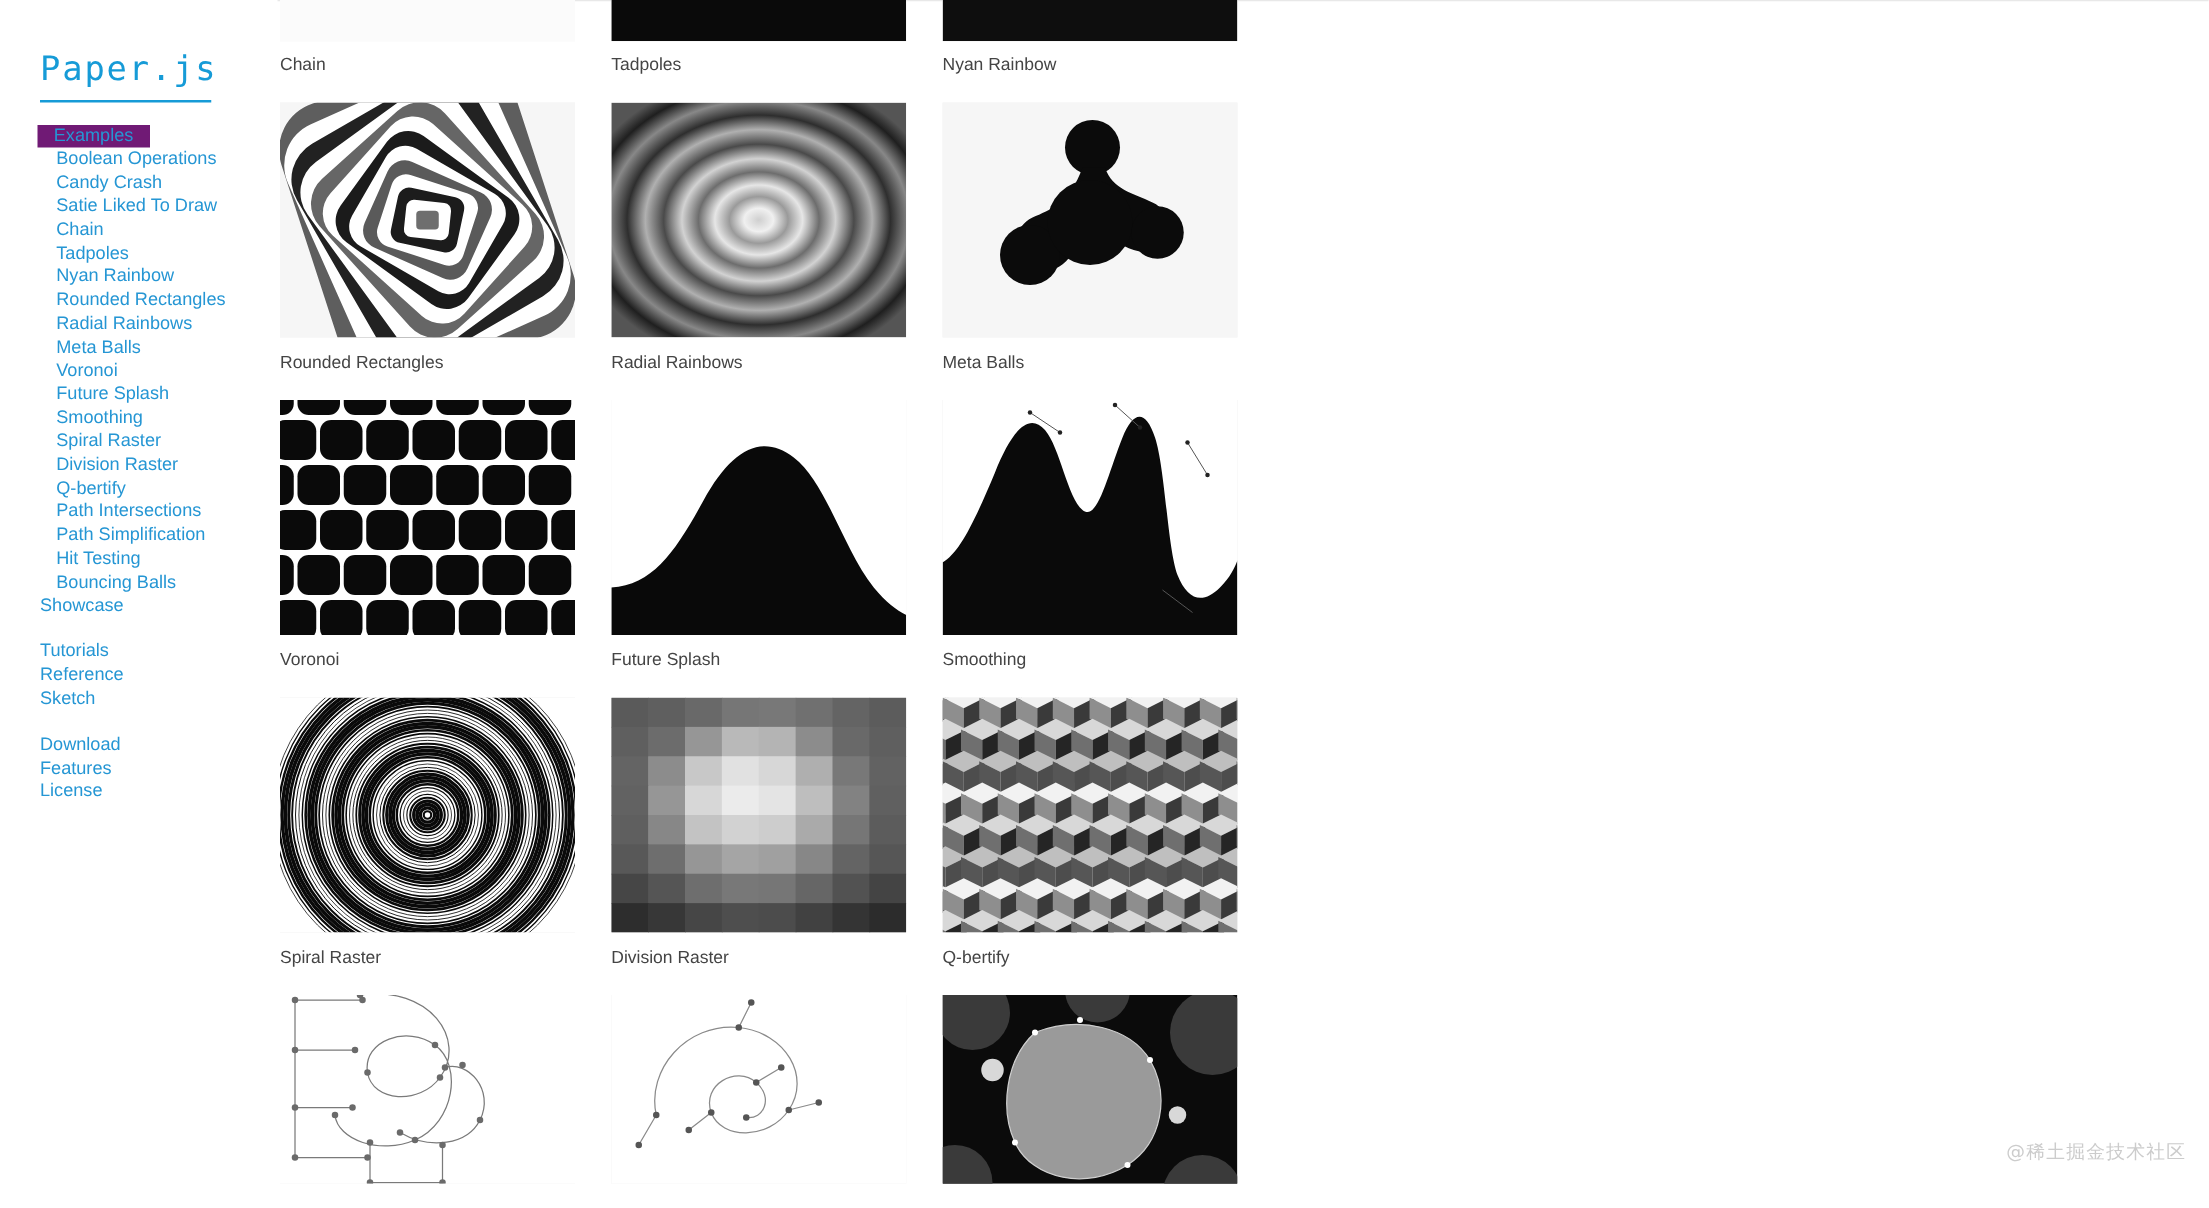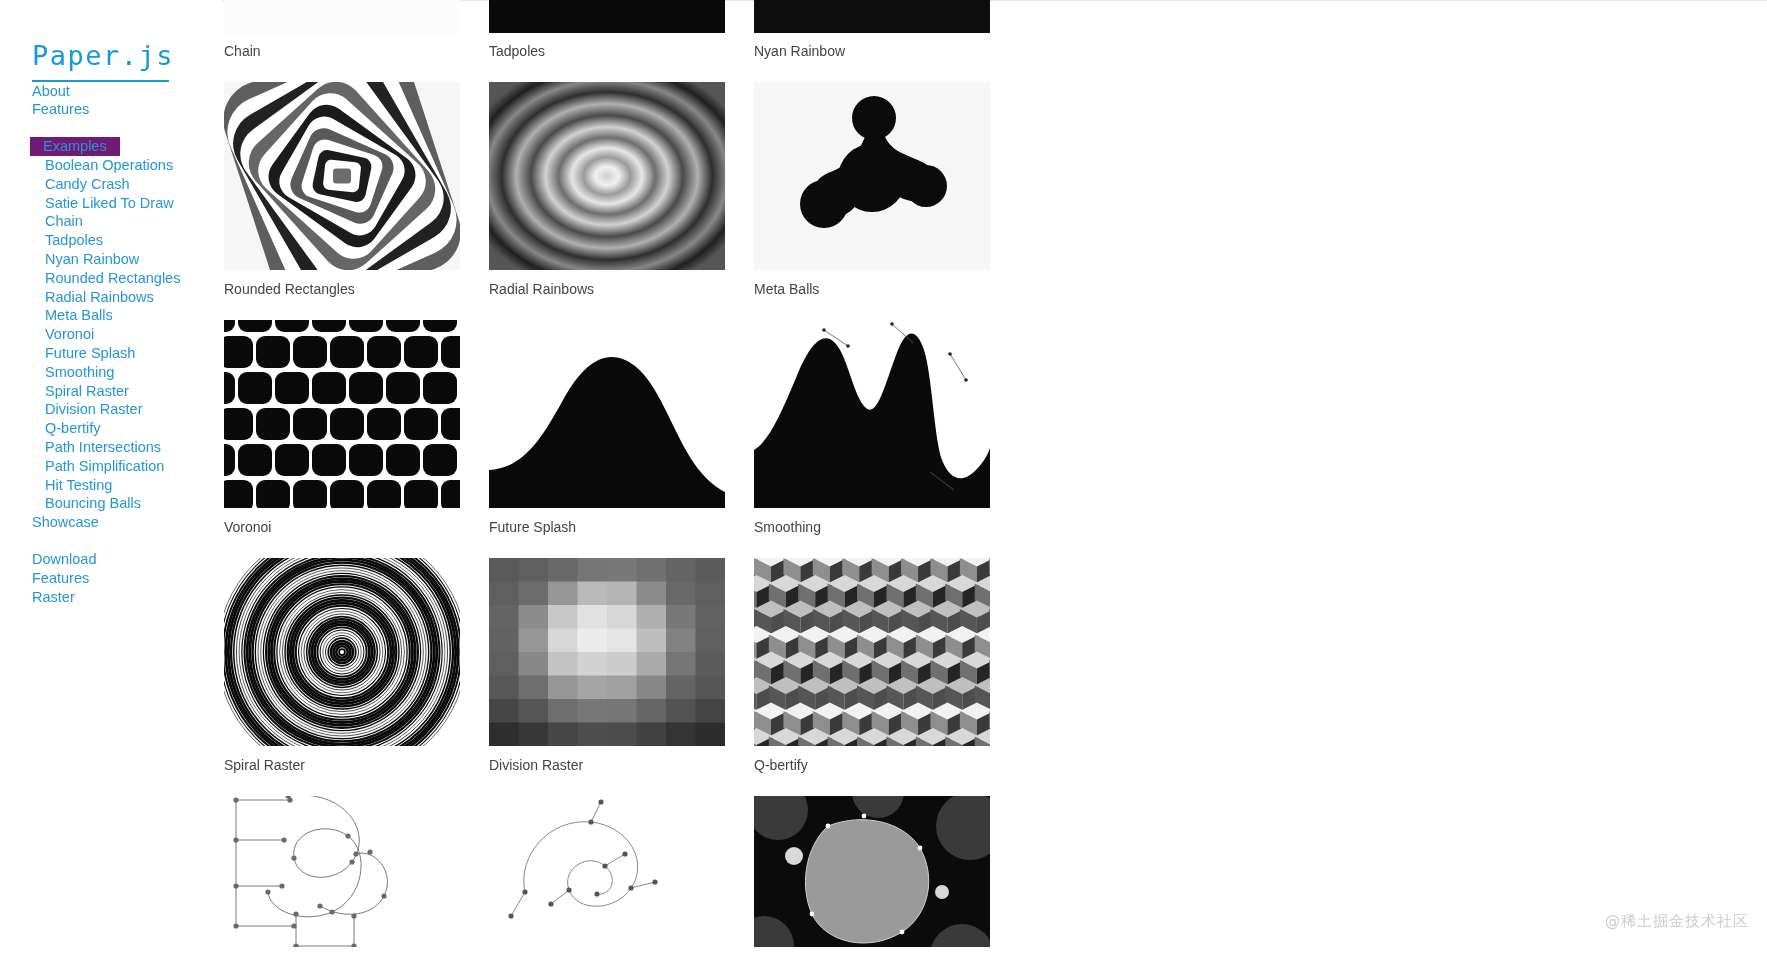--- a/index.html
+++ b/index.html
@@ -126,29 +126,30 @@
 </head>
 <body>
 
 <div id="page">
   <div id="topbar"></div>
 
   <nav id="sidebar">
     <div id="logo">Paper.js</div>
     <div id="logo-rule"></div>
     <div id="nav-container">
-        <div class="nav-group tight">
-          <a class="nav-link">About</a>
-          <a class="nav-link">Features</a>
-        </div>
         <div class="nav-group"><a class="nav-link selected">Examples</a><a class="nav-link nav-sub">Boolean Operations</a><a class="nav-link nav-sub">Candy Crash</a><a class="nav-link nav-sub">Satie Liked To Draw</a><a class="nav-link nav-sub">Chain</a><a class="nav-link nav-sub">Tadpoles</a><a class="nav-link nav-sub">Nyan Rainbow</a><a class="nav-link nav-sub">Rounded Rectangles</a><a class="nav-link nav-sub">Radial Rainbows</a><a class="nav-link nav-sub">Meta Balls</a><a class="nav-link nav-sub">Voronoi</a><a class="nav-link nav-sub">Future Splash</a><a class="nav-link nav-sub">Smoothing</a><a class="nav-link nav-sub">Spiral Raster</a><a class="nav-link nav-sub">Division Raster</a><a class="nav-link nav-sub">Q-bertify</a><a class="nav-link nav-sub">Path Intersections</a><a class="nav-link nav-sub">Path Simplification</a><a class="nav-link nav-sub">Hit Testing</a><a class="nav-link nav-sub">Bouncing Balls</a><a class="nav-link">Showcase</a></div>
+        <div class="nav-group">
+          <a class="nav-link">Tutorials</a>
+          <a class="nav-link">Reference</a>
+          <a class="nav-link">Sketch</a>
+        </div>
         <div class="nav-group">
           <a class="nav-link">Download</a>
           <a class="nav-link">Features</a>
-          <a class="nav-link">Raster</a>
+          <a class="nav-link">License</a>
         </div>
       </div>
   </nav>
 
   <main id="main">
     <div id="grid">
         <div class="cell row-clip">
           <a class="thumb">
             <svg viewBox="0 155 236 33" preserveAspectRatio="none">
               <rect width="236" height="188" fill="#fbfbfb"></rect>

